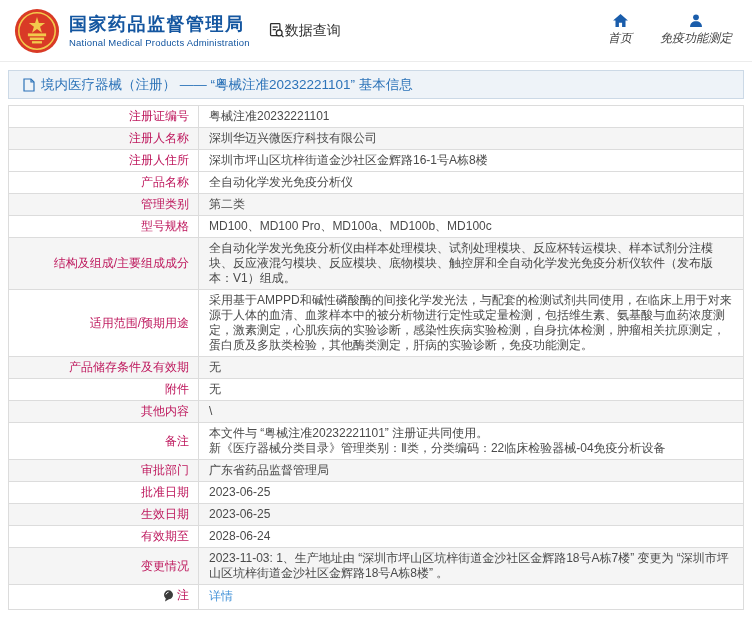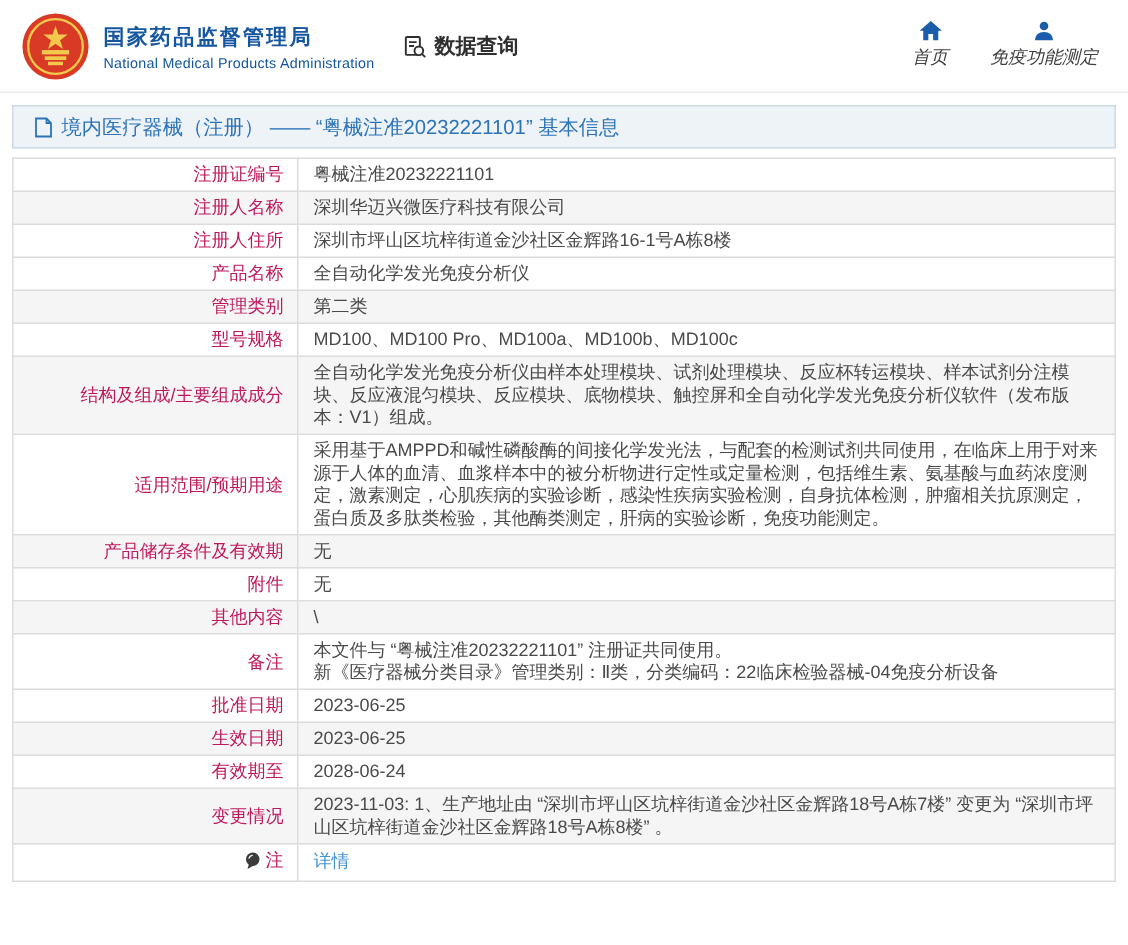--- a/index.html
+++ b/index.html
@@ -7,23 +7,23 @@
   .page{
     width:752px; height:630px; background:#ffffff; overflow:hidden;
     font-family:"Liberation Sans","DejaVu Sans",sans-serif; position:relative;
   }
   
   header{
     height:62px; display:flex; align-items:center;
     padding:0 12px 0 14px; border-bottom:1px solid #ececec; background:#fff;
   }
   .brand{ display:flex; align-items:center; gap:9px; }
-  .brand-text .cn{ font-size:14px; font-weight:bold; color:#1456a0; letter-spacing:1.5px; line-height:22px; }
+  .brand-text .cn{ font-size:18px; font-weight:bold; color:#1456a0; letter-spacing:1.5px; line-height:22px; }
   .brand-text .en{ font-size:9.5px; color:#1456a0; margin-top:2px; letter-spacing:0.2px; }
-  .data-query{ display:flex; align-items:flex-end; gap:5px; margin-left:18px; font-size:14px; color:#2f2f2f; cursor:pointer;font-weight:bold; }
+  .data-query{ display:flex; align-items:center; margin-left:18px; font-size:14px; color:#2f2f2f; cursor:pointer; }
   .top-nav{ margin-left:auto; display:flex; gap:28px; padding-right:8px; }
   .nav-item{ display:flex; flex-direction:column; align-items:center; gap:3px;
     font-size:12px; color:#3f3f3f; text-decoration:none; cursor:pointer;font-style:italic; }
   
   main{ padding:8px; }
   .title-bar{
     height:29px; background:#eef3f8; border:1px solid #ccd9e6;
     display:flex; align-items:center; gap:6px; padding:0 14px;
     font-size:13.5px; color:#2c73b8; margin-bottom:6px;
   }
@@ -137,20 +137,24 @@
           </tr>
           <tr class="striped">
             <th>其他内容</th>
             <td>\</td>
           </tr>
           <tr>
             <th>备注</th>
             <td>本文件与 “粤械注准20232221101” 注册证共同使用。
 新《医疗器械分类目录》管理类别：Ⅱ类，分类编码：22临床检验器械-04免疫分析设备</td>
           </tr>
+          <tr class="striped">
+            <th>审批部门</th>
+            <td>广东省药品监督管理局</td>
+          </tr>
           <tr>
             <th>批准日期</th>
             <td>2023-06-25</td>
           </tr>
           <tr class="striped">
             <th>生效日期</th>
             <td>2023-06-25</td>
           </tr>
           <tr>
             <th>有效期至</th>

